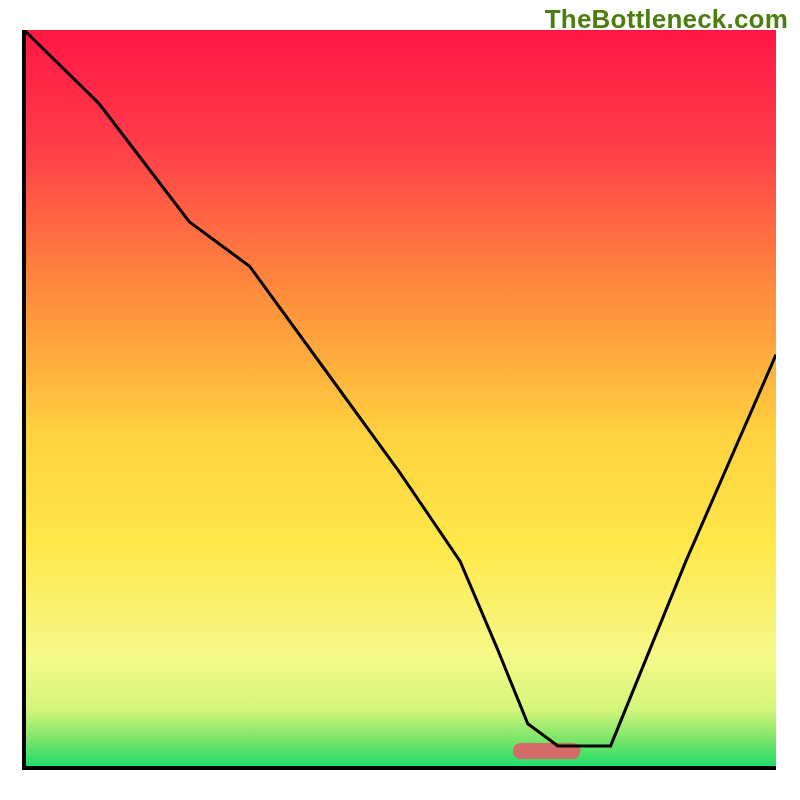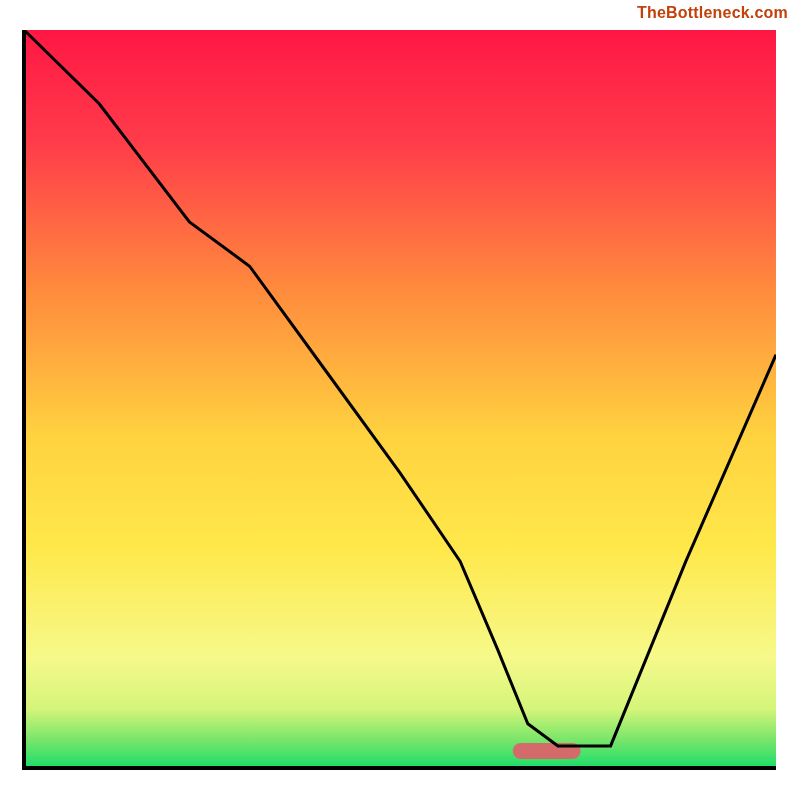--- a/index.html
+++ b/index.html
@@ -13,23 +13,23 @@
   .container {
     position: relative;
     width: 800px;
     height: 800px;
     box-sizing: border-box;
   }
   .watermark {
     position: absolute;
     top: 4px;
     right: 12px;
-    font-size: 16px;
+    font-size: 26px;
     font-weight: 600;
-    color: #c2410c;
+    color: #4d7c0f;
     letter-spacing: 0.2px;
   }
   svg.chart {
     display: block;
     width: 800px;
     height: 800px;
   }
   .axis-line {
     stroke: #000000;
     stroke-width: 4;

